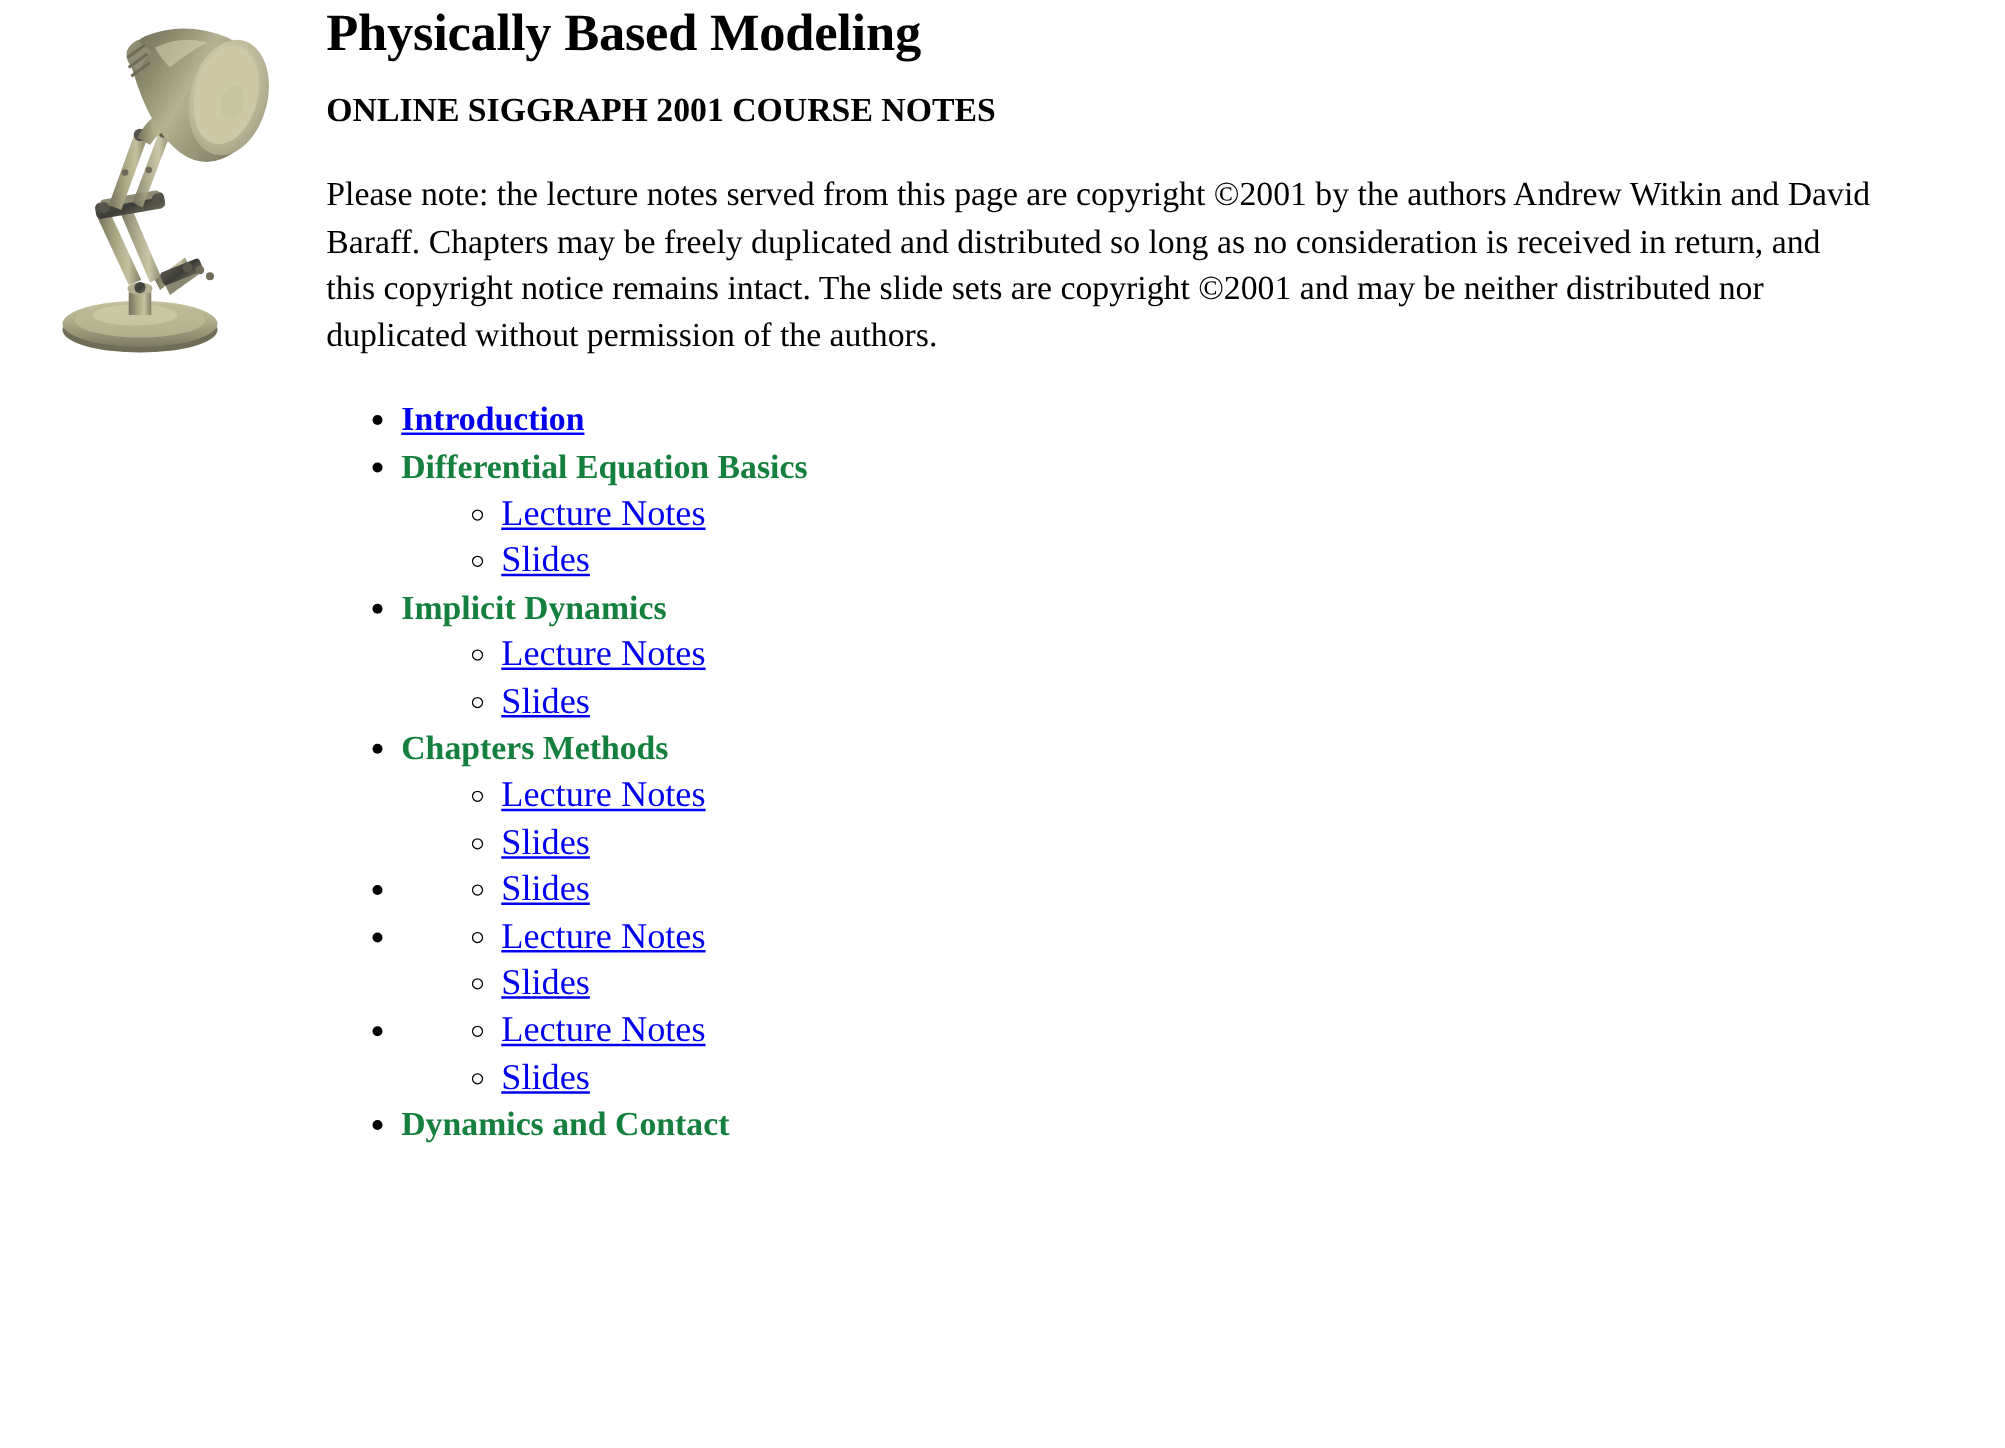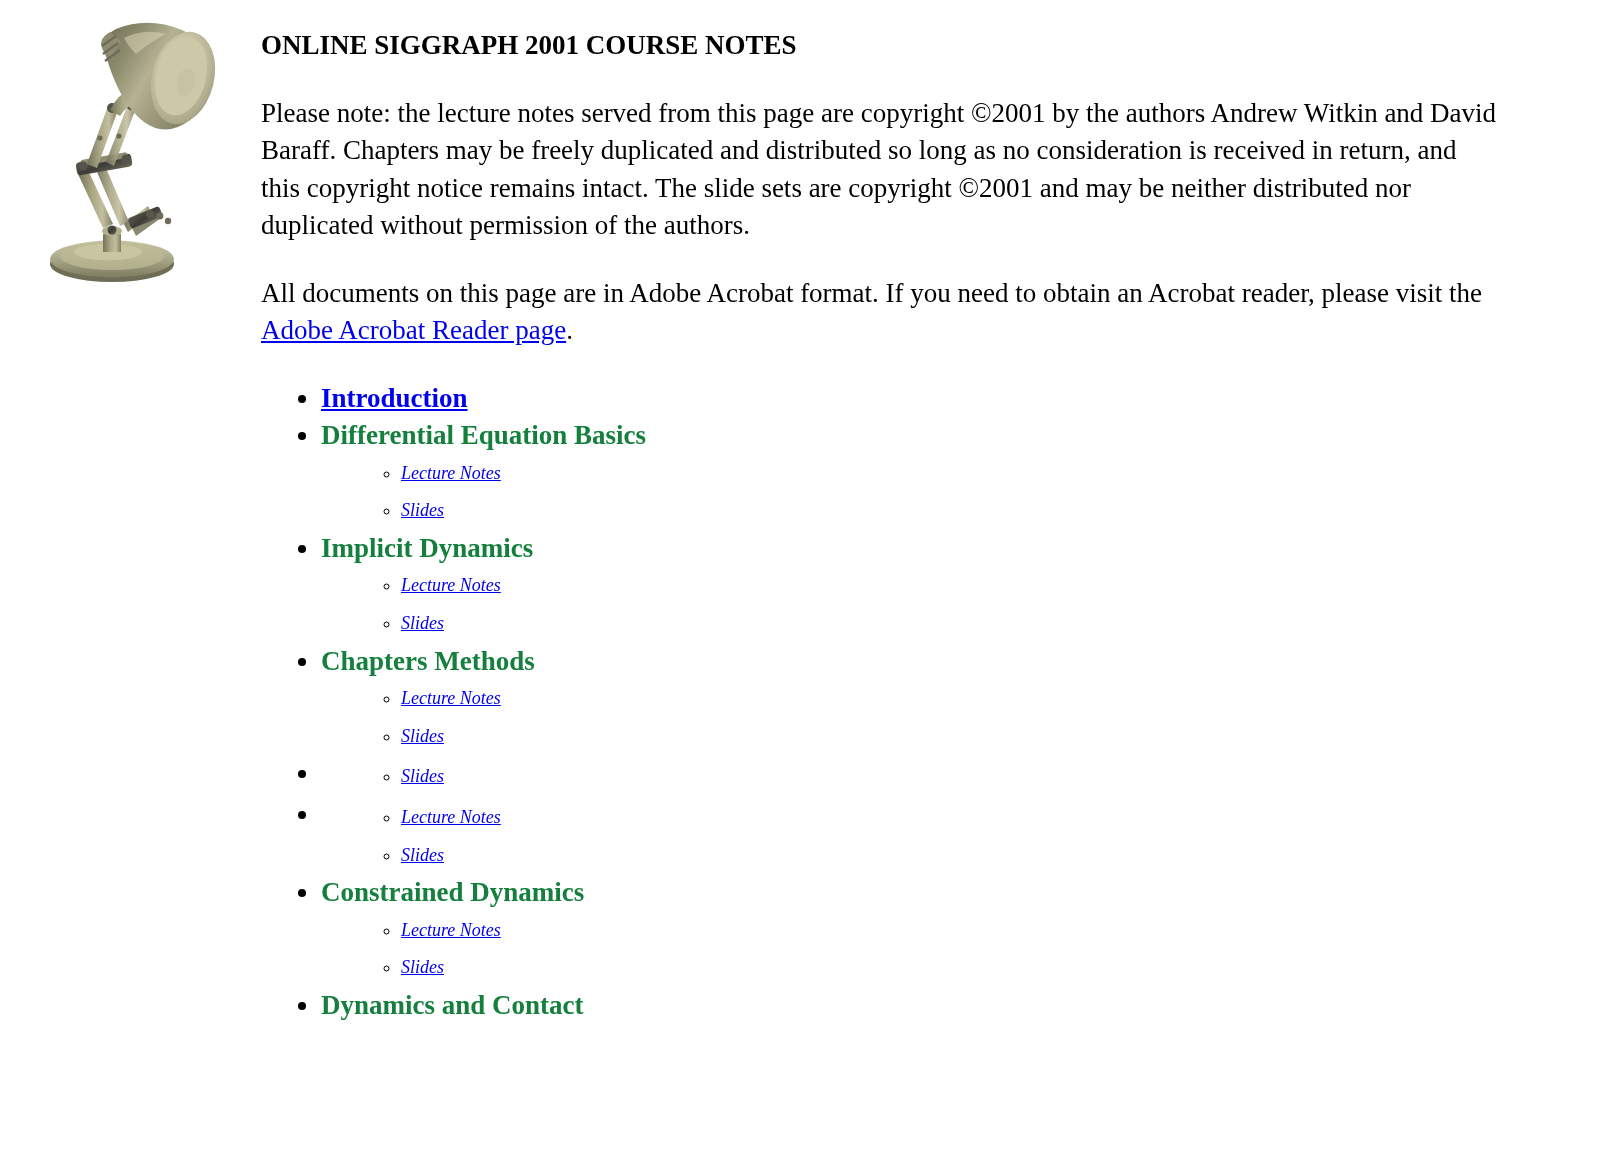--- a/index.html
+++ b/index.html
@@ -85,24 +85,23 @@
     margin: 0;
     padding: 0;
   }
   ul.toc > li::marker {
     color: #000000;
   }
   ul.sub {
     list-style-type: circle;
     margin: 0;
     padding-left: 80px;
-    font-size: 18px;
+    font-size: 29px;
     line-height: 37.6px;
     font-weight: normal;
-    font-style: italic;
   }
   ul.sub > li {
     font-weight: normal;
   }
   .bold-link {
     font-weight: bold;
   }
   .plain-label {
     font-weight: bold;
     color: #15803d;
@@ -202,32 +201,30 @@
         <path d="M63 38 L78 27" stroke="#6e6c56" stroke-width="2.4" fill="none"></path>
         <path d="M65 45 L80 34" stroke="#6e6c56" stroke-width="2.4" fill="none"></path>
 
         <path d="M84 22 Q104 12 126 18 Q110 26 96 38 Q88 30 84 22 Z" fill="#d9d6b6" opacity="0.55"></path>
       </g>
     </svg>
   </figure>
 
   <div class="content">
 
+    <h1 class="page-title">Physically Based Modeling</h1>
 
     <div class="subtitle-wrap">
       <p class="para">ONLINE SIGGRAPH 2001 COURSE NOTES</p>
     </div>
 
     <div class="note-wrap">
       <p class="para">Please note: the lecture notes served from this page are copyright ©2001 by the authors Andrew Witkin and David Baraff. Chapters may be freely duplicated and distributed so long as no consideration is received in return, and this copyright notice remains intact. The slide sets are copyright ©2001 and may be neither distributed nor duplicated without permission of the authors.</p>
     </div>
 
-    <div class="acrobat-wrap">
-      <p class="para"><span>All documents on this page are in Adobe Acrobat format. If you need to obtain an Acrobat reader, please visit the </span><a class="link" href="#">Adobe Acrobat Reader page</a><span>.</span></p>
-    </div>
 
     <ul class="toc" id="toc-list">
         <li><a class="link bold-link" href="#">Introduction</a></li>
         <li><span class="plain-label">Differential Equation Basics</span><ul class="sub">
             <li><a class="link" href="#">Lecture Notes</a></li>
             <li><a class="link" href="#">Slides</a></li>
           </ul></li>
         <li><span class="plain-label">Implicit Dynamics</span><ul class="sub">
             <li><a class="link" href="#">Lecture Notes</a></li>
             <li><a class="link" href="#">Slides</a></li>
@@ -236,21 +233,21 @@
             <li><a class="link" href="#">Lecture Notes</a></li>
             <li><a class="link" href="#">Slides</a></li>
           </ul></li>
         <li><ul class="sub">
             <li><a class="link" href="#">Slides</a></li>
           </ul></li>
         <li><ul class="sub">
             <li><a class="link" href="#">Lecture Notes</a></li>
             <li><a class="link" href="#">Slides</a></li>
           </ul></li>
-        <li><span class="plain-label">Constrained Dynamics</span><ul class="sub">
+        <li><ul class="sub">
             <li><a class="link" href="#">Lecture Notes</a></li>
             <li><a class="link" href="#">Slides</a></li>
           </ul></li>
         <li><span class="plain-label">Dynamics and Contact</span></li>
       </ul>
 
   </div>
 </div>
 
 </body></html>

